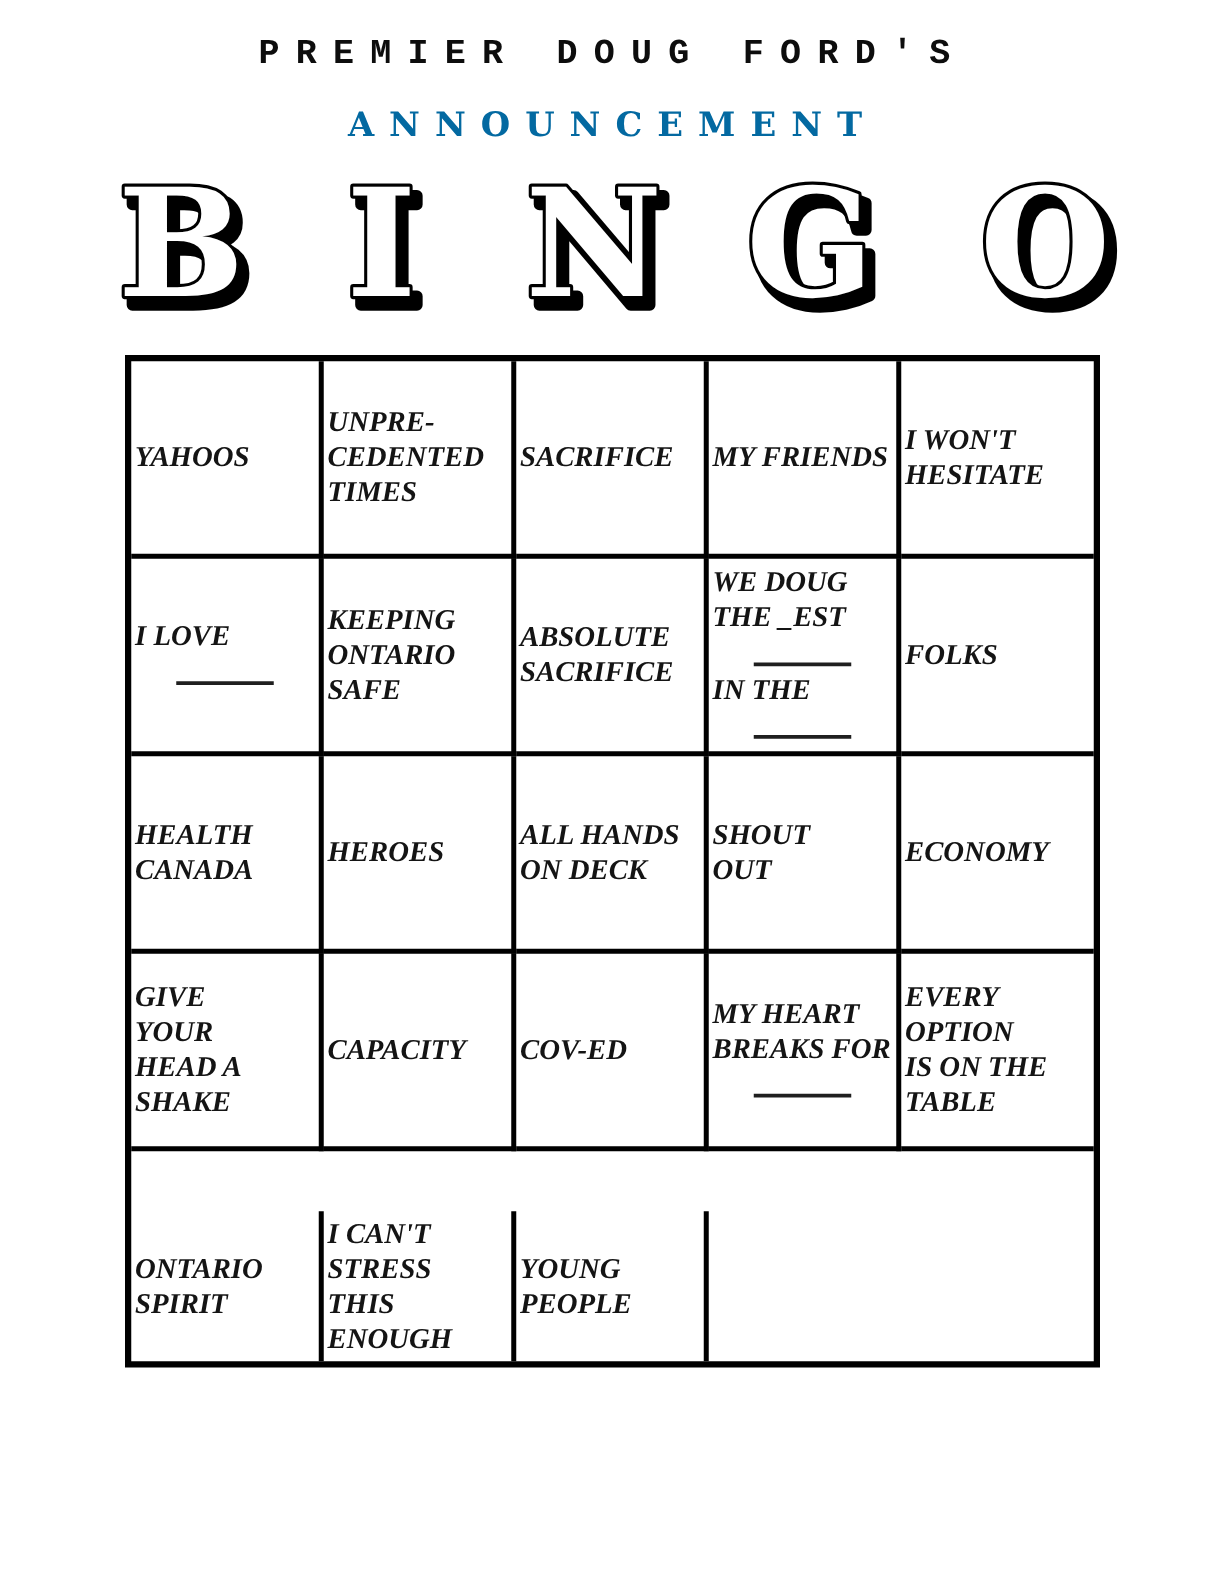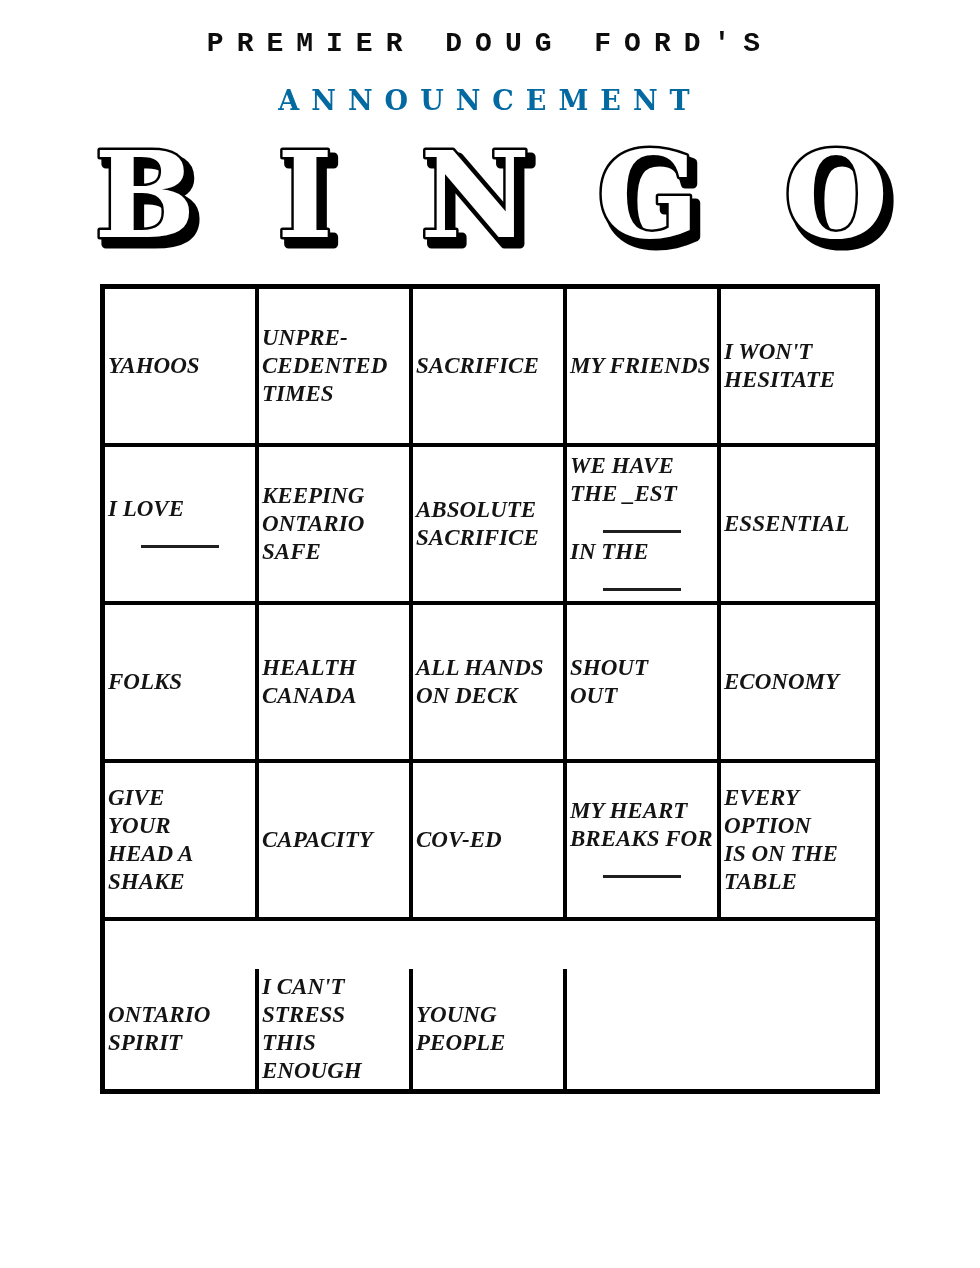--- a/index.html
+++ b/index.html
@@ -159,35 +159,35 @@
       <div class="cell">
         <div class="line">KEEPING</div>
         <div class="line">ONTARIO</div>
         <div class="line">SAFE</div>
       </div>
       <div class="cell">
         <div class="line">ABSOLUTE</div>
         <div class="line">SACRIFICE</div>
       </div>
       <div class="cell">
-        <div class="line">WE HAVE</div>
+        <div class="line">WE DOUG</div>
         <div class="line">THE _EST</div>
         <div class="blank"></div>
         <div class="line">IN THE</div>
         <div class="blank"></div>
-      </div>
-      <div class="cell">
-        <div class="line">ESSENTIAL</div>
       </div>
       <div class="cell">
         <div class="line">FOLKS</div>
       </div>
       <div class="cell">
         <div class="line">HEALTH</div>
         <div class="line">CANADA</div>
+      </div>
+      <div class="cell">
+        <div class="line">HEROES</div>
       </div>
       <div class="cell">
         <div class="line">ALL HANDS</div>
         <div class="line">ON DECK</div>
       </div>
       <div class="cell">
         <div class="line">SHOUT</div>
         <div class="line">OUT</div>
       </div>
       <div class="cell">

